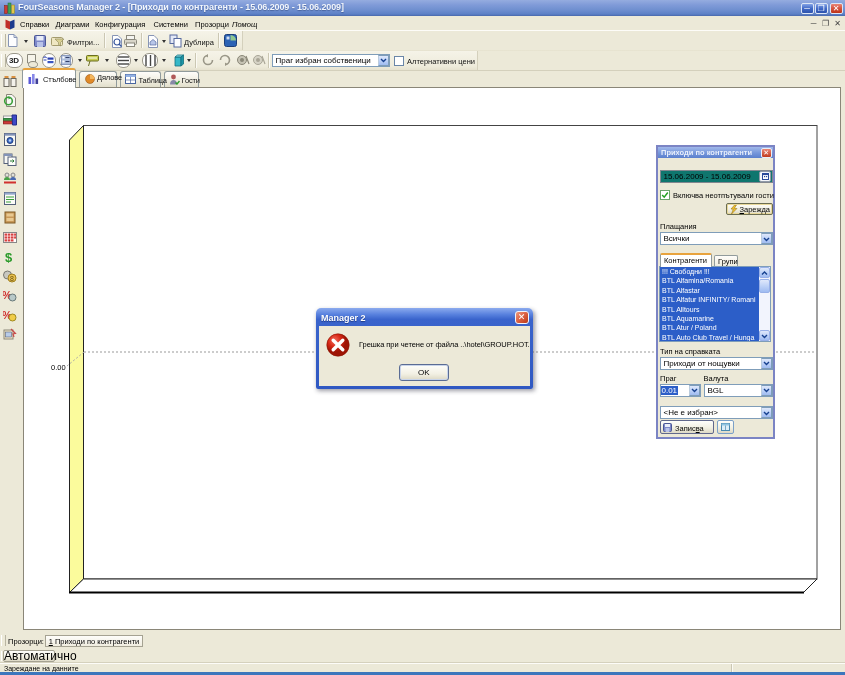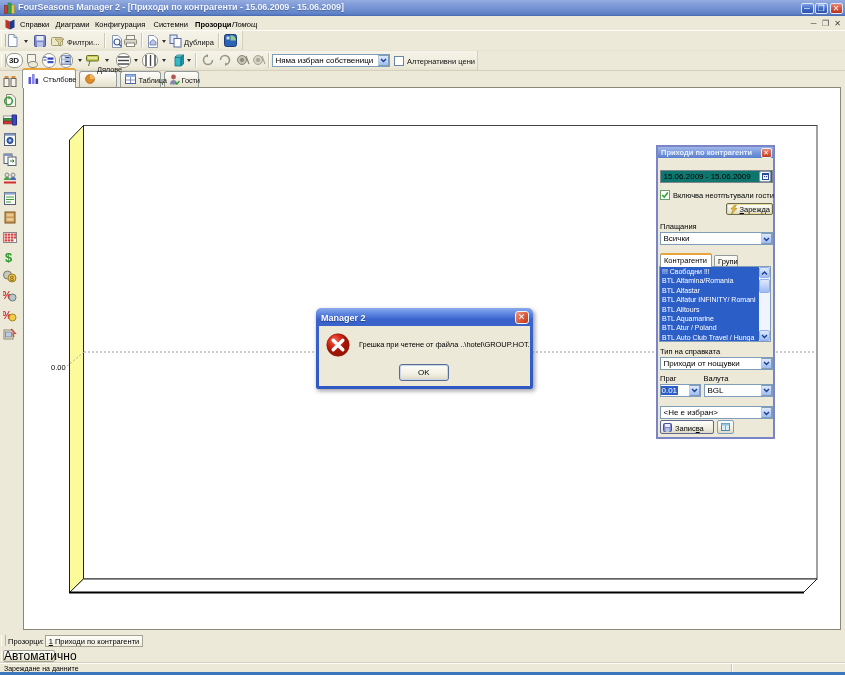--- a/index.html
+++ b/index.html
@@ -54,21 +54,21 @@
 
   <div id="menubar" class="abs"></div>
   <svg class="abs" style="left:4px;top:19px" width="12" height="11" viewBox="0 0 12 11">
     <path d="M1.5 0.5 L6 2.5 L6 10.5 L1.5 8.5 Z" fill="#c03028"></path>
     <path d="M10.5 0.5 L6 2.5 L6 10.5 L10.5 8.5 Z" fill="#1a3a8c"></path>
   </svg>
   <div class="abs menuitem" style="left:20px;">Справки</div>
   <div class="abs menuitem" style="left:55.5px;">Диаграми</div>
   <div class="abs menuitem" style="left:95px;">Конфигурация</div>
   <div class="abs menuitem" style="left:153.5px;">Системни</div>
-  <div class="abs menuitem" style="left:195px;font-weight:bold;">Прозорци</div>
+  <div class="abs menuitem" style="left:195px;">Прозорци</div>
   <div class="abs menuitem" style="left:232px;font-style:italic;">Помощ</div>
   <div class="abs mdibtn" style="left:808px;">─</div>
   <div class="abs mdibtn" style="left:820px;">❐</div>
   <div class="abs mdibtn" style="left:832px;">✕</div>
 
   <div class="abs band" style="top:30px;height:20px;border-top:1px solid #fdfcf8;border-bottom:1px solid #d4d0bc;"></div>
   <div class="abs grip" style="top:34px;height:13px;"></div>
   <svg class="abs" style="left:7px;top:34px" width="11" height="13" viewBox="0 0 11 13">
     <path d="M1.5 .5 H7 L10 3.5 V12.5 H1.5 Z" fill="#fdfdff" stroke="#8795b5"></path>
     <path d="M7 .5 L7 3.5 H10" fill="none" stroke="#8795b5"></path>
@@ -175,21 +175,21 @@
     <circle cx="5" cy="6" r="4.5" fill="#c6c3b4" stroke="#8a8778"></circle>
     <circle cx="5" cy="6" r="2" fill="#8a8778"></circle>
     <path d="M9 2 L12 10" stroke="#8a8778" stroke-width="1.2"></path>
   </svg>
   <svg class="abs" style="left:252.5px;top:54px" width="13" height="12" viewBox="0 0 13 12">
     <circle cx="5" cy="6" r="4.5" fill="#d6d3c6" stroke="#a8a596"></circle>
     <circle cx="5" cy="6" r="2" fill="#a8a596"></circle>
     <path d="M9 2 L12 10" stroke="#a8a596" stroke-width="1.2"></path>
   </svg>
   <div class="abs sep" style="left:268px;top:53px;height:15px;"></div>
-  <div class="abs field" style="left:271.5px;top:54px;width:118px;height:13px;line-height:12px;padding-left:3px;font-size:8px;">Няма избран собственици</div>
+  <div class="abs field" style="left:271.5px;top:54px;width:118px;height:13px;line-height:12px;padding-left:3px;font-size:8px;">Праг избран собственици</div>
   <div class="abs cbtn" style="left:378px;top:55px;width:11px;height:11px;"></div>
   <svg class="abs" style="left:380px;top:58px" width="7" height="5" viewBox="0 0 7 5">
     <path d="M1 1 L3.5 3.5 L6 1" stroke="#16408f" stroke-width="1.4" fill="none"></path>
   </svg>
   <div class="abs" style="left:394px;top:55.5px;width:10px;height:10px;background:#fff;border:1px solid #6a86a8;box-sizing:border-box;"></div>
   <div class="abs tlabel" style="left:407px;top:57px;">Алтернативни цени</div>
   <div class="abs bandend" style="left:477px;top:51px;width:368px;height:19px;"></div>
 
   <div class="abs tab" style="left:79px;top:70.5px;width:38px;height:16px;"></div>
   <div class="abs tab" style="left:119.5px;top:70.5px;width:41.5px;height:16px;"></div>
@@ -198,21 +198,21 @@
   <svg class="abs" style="left:28px;top:72.5px;z-index:4" width="11" height="11" viewBox="0 0 11 11">
     <rect x="0.5" y="4" width="2.6" height="7" fill="#5a5ad8"></rect>
     <rect x="4" y="1" width="2.6" height="10" fill="#8888e8"></rect>
     <rect x="7.5" y="5.5" width="2.6" height="5.5" fill="#404098"></rect>
   </svg>
   <div class="abs tabtext" style="left:43px;top:74.5px;z-index:4">Стълбове</div>
   <svg class="abs" style="left:84.5px;top:74px;z-index:2" width="10" height="10" viewBox="0 0 10 10">
     <circle cx="5" cy="5" r="4.5" fill="#e08a28" stroke="#8a4a10" stroke-width=".5"></circle>
     <path d="M5 5 L5 .5 A4.5 4.5 0 0 1 9.5 5 Z" fill="#f4b860"></path>
   </svg>
-  <div class="abs tabtext" style="left:97px;top:65px;z-index:2">Дялове</div>
+  <div class="abs tabtext" style="left:97px;top:73px;z-index:2">Дялове</div>
   <svg class="abs" style="left:125px;top:74px;z-index:2" width="11" height="10" viewBox="0 0 11 10">
     <rect x="0.5" y="0.5" width="10" height="9" fill="#fff" stroke="#4a66a0"></rect>
     <rect x="0.5" y="0.5" width="10" height="2.5" fill="#94b2e4"></rect>
     <line x1="5.5" y1="3" x2="5.5" y2="9.5" stroke="#4a66a0" stroke-width=".7"></line>
     <line x1="1" y1="6" x2="10" y2="6" stroke="#4a66a0" stroke-width=".7"></line>
   </svg>
   <div class="abs tabtext" style="left:138.5px;top:75.5px;z-index:2">Таблица</div>
   <svg class="abs" style="left:168.5px;top:73.5px;z-index:2" width="11" height="11" viewBox="0 0 11 11">
     <circle cx="4.5" cy="3" r="2.4" fill="#b05858"></circle>
     <path d="M1 10.5 Q1 6 4.5 6 Q8 6 8 10.5 Z" fill="#8888a8"></path>

